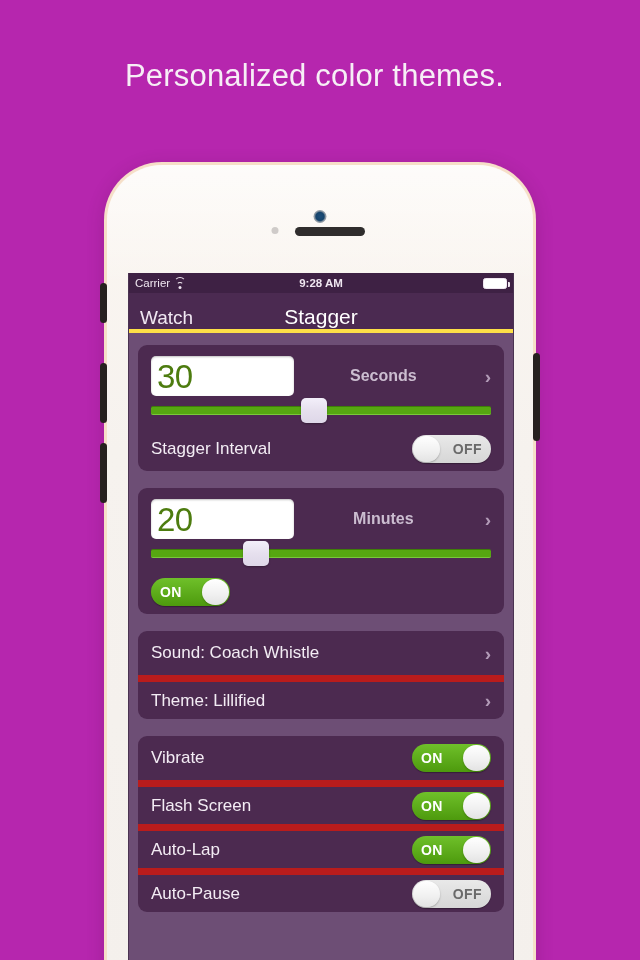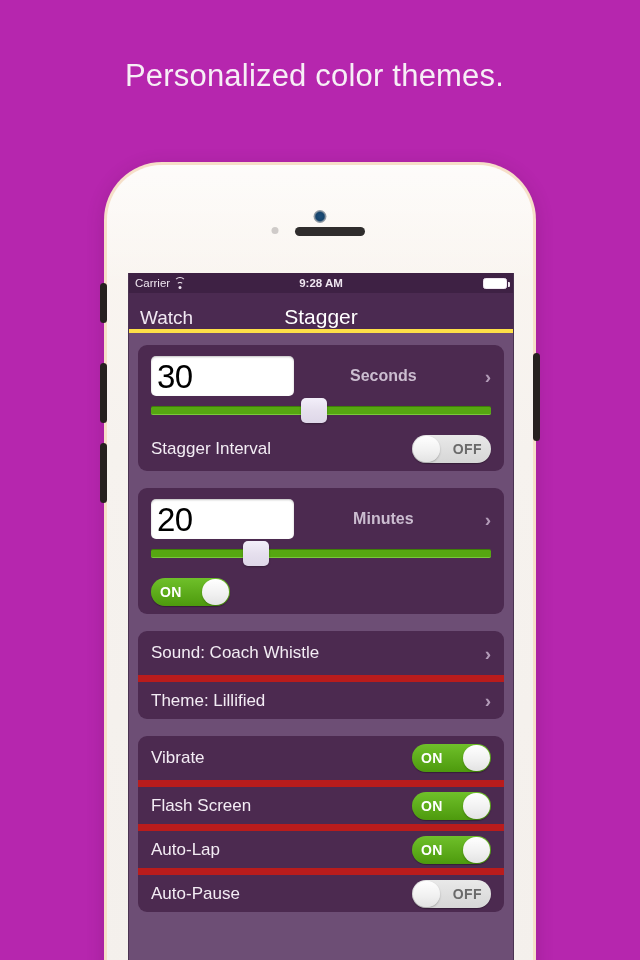--- a/index.html
+++ b/index.html
@@ -217,21 +217,21 @@
     width: 143px;
     height: 40px;
     background: #ffffff;
     border-radius: 5px;
     display: flex;
     align-items: center;
     padding-left: 6px;
     box-shadow: inset 0 1px 2px rgba(0,0,0,0.25);
   }
   .num-field span {
-    color: #000000;
+    color: #4d7c0f;
     font-size: 33px;
     line-height: 1;
     font-weight: 400;
     letter-spacing: -0.5px;
   }
   .unit-label {
     flex: 1;
     text-align: center;
     color: #cbbdd0;
     font-size: 16px;

